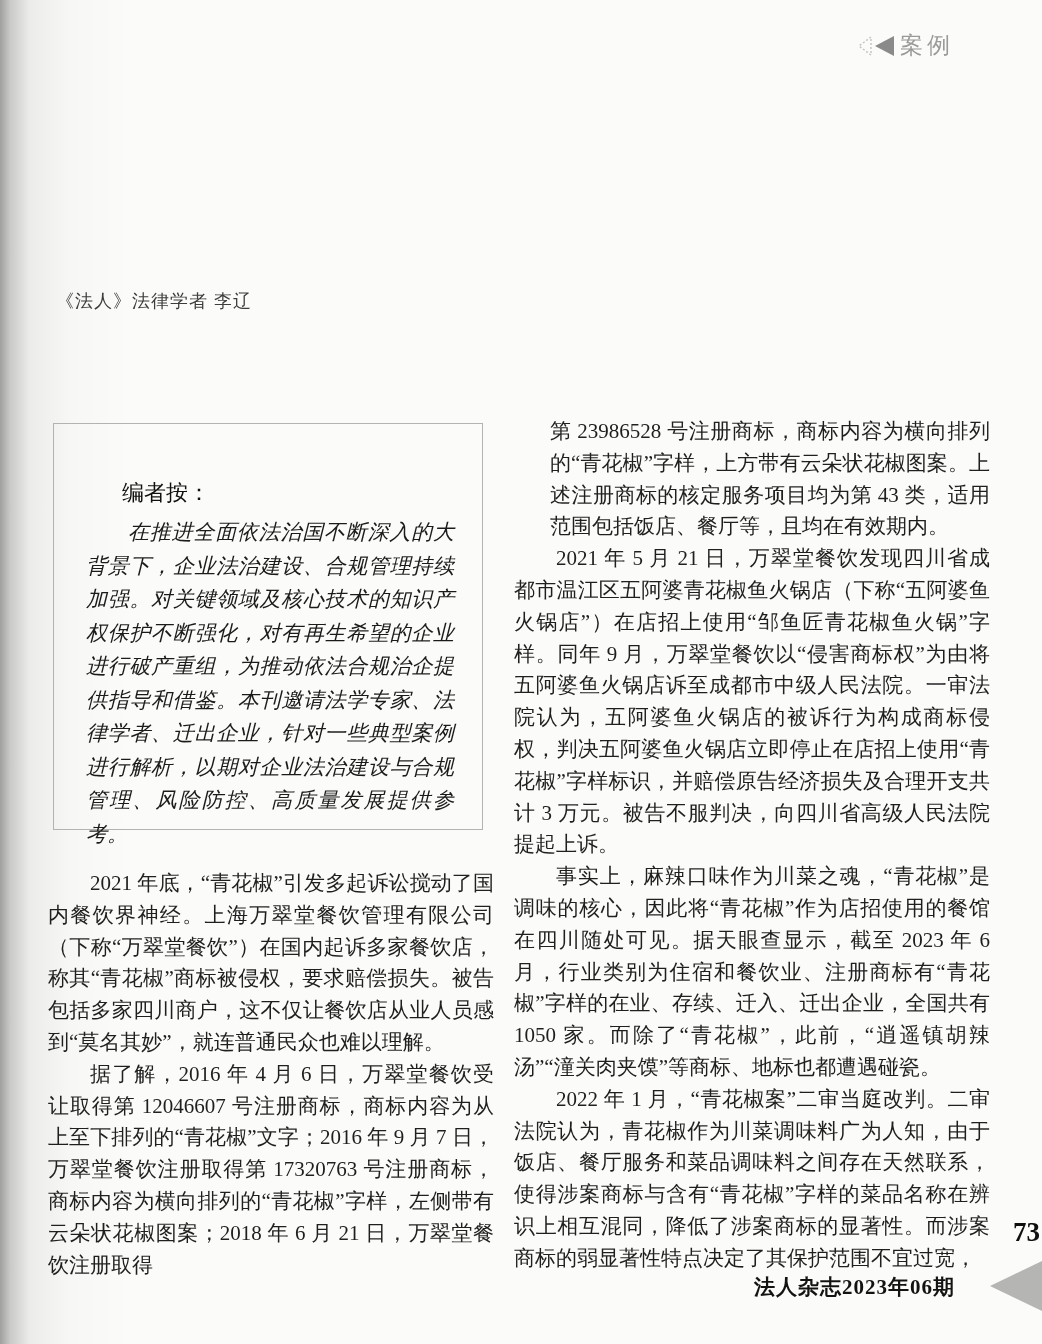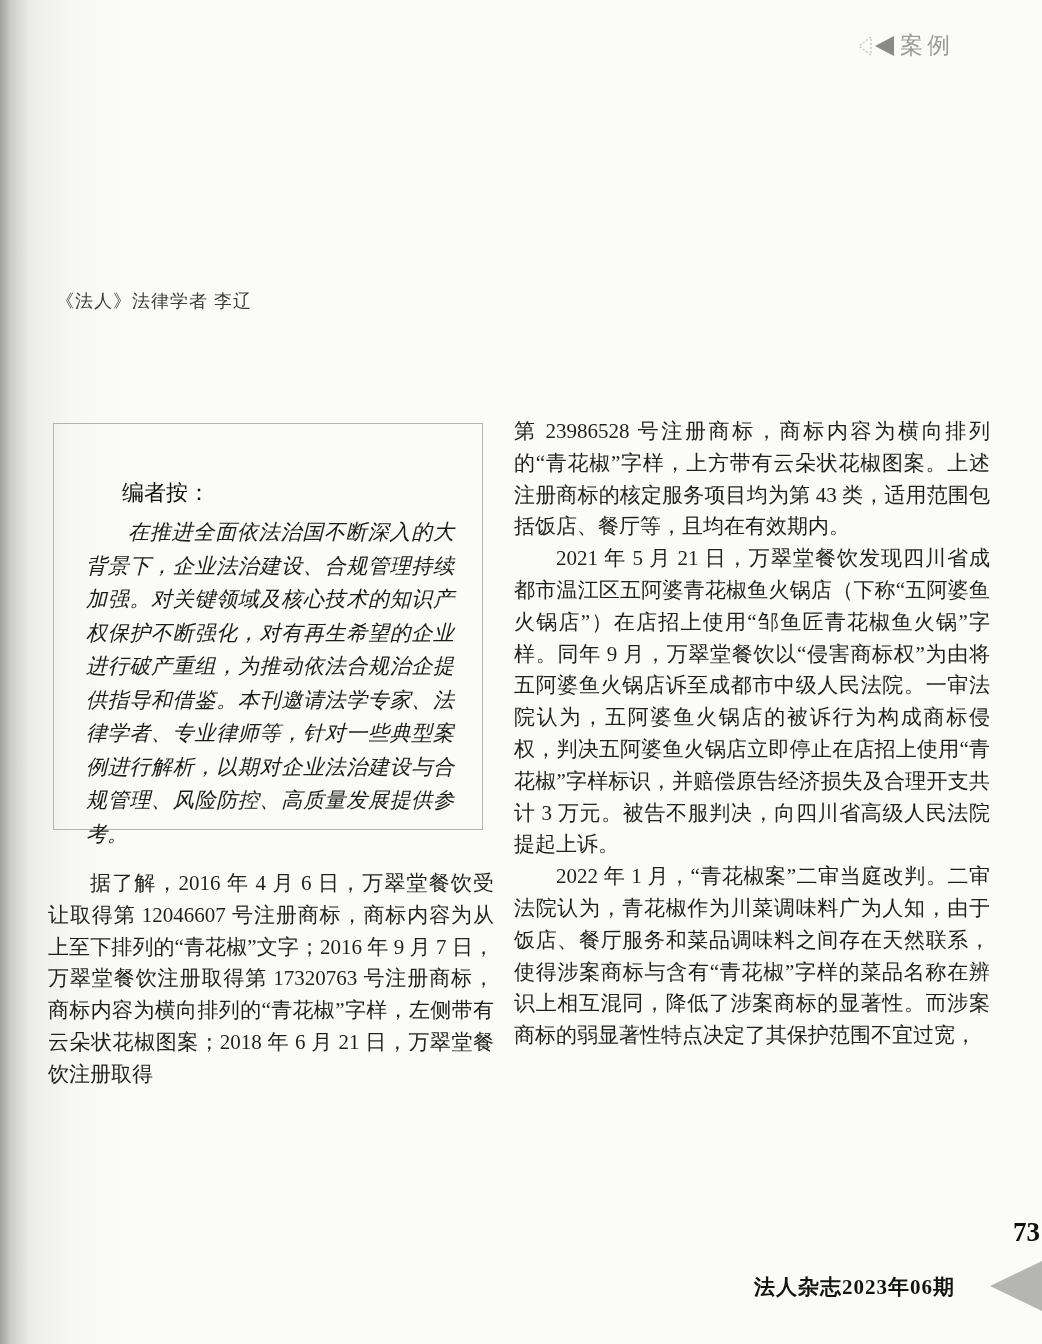--- a/index.html
+++ b/index.html
@@ -90,21 +90,21 @@
   .col-left  { left: 48px;  top: 868px; width: 446px; }
   .col-right { left: 514px; top: 416px; width: 476px; }
   .col p {
     margin: 0;
     font-size: 21px;
     line-height: 31.8px;
     text-align: justify;
     text-indent: 2em;
     color: #1f1f1f;
   }
-  .col p.no-indent { text-indent: 0; }
+  .col p.no-indent { text-indent: 0; margin-left: 36px; }
 
   
   .footer-journal {
     position: absolute;
     top: 1273px;
     right: 87px;
     font-size: 21px;
     font-weight: bold;
     letter-spacing: 1px;
     color: #131313;
@@ -140,30 +140,32 @@
       <path d="M38 2 L19 12 L38 22 Z" fill="#8a8a8a"></path>
     </svg>
     <span class="label">案例</span>
   </div>
 
 
   <div class="byline">《法人》法律学者 李辽</div>
 
   <div class="note-box">
     <div class="note-heading">编者按：</div>
-    <div class="note-body">在推进全面依法治国不断深入的大背景下，企业法治建设、合规管理持续加强。对关键领域及核心技术的知识产权保护不断强化，对有再生希望的企业进行破产重组，为推动依法合规治企提供指导和借鉴。本刊邀请法学专家、法律学者、专业律师等，针对一些典型案例进行解析，以期对企业法治建设与合规管理、风险防控、高质量发展提供参考。</div>
+    <div class="note-body">在推进全面依法治国不断深入的大背景下，企业法治建设、合规管理持续加强。对关键领域及核心技术的知识产权保护不断强化，对有再生希望的企业进行破产重组，为推动依法合规治企提供指导和借鉴。本刊邀请法学专家、法律学者、迁出企业，针对一些典型案例进行解析，以期对企业法治建设与合规管理、风险防控、高质量发展提供参考。</div>
   </div>
 
   <div class="col col-left">
+    <p>2021 年底，“青花椒”引发多起诉讼搅动了国内餐饮界神经。上海万翠堂餐饮管理有限公司（下称“万翠堂餐饮”）在国内起诉多家餐饮店，称其“青花椒”商标被侵权，要求赔偿损失。被告包括多家四川商户，这不仅让餐饮店从业人员感到“莫名其妙”，就连普通民众也难以理解。</p>
     <p>据了解，2016 年 4 月 6 日，万翠堂餐饮受让取得第 12046607 号注册商标，商标内容为从上至下排列的“青花椒”文字；2016 年 9 月 7 日，万翠堂餐饮注册取得第 17320763 号注册商标，商标内容为横向排列的“青花椒”字样，左侧带有云朵状花椒图案；2018 年 6 月 21 日，万翠堂餐饮注册取得</p>
   </div>
 
   <div class="col col-right">
     <p class="no-indent">第 23986528 号注册商标，商标内容为横向排列的“青花椒”字样，上方带有云朵状花椒图案。上述注册商标的核定服务项目均为第 43 类，适用范围包括饭店、餐厅等，且均在有效期内。</p>
     <p>2021 年 5 月 21 日，万翠堂餐饮发现四川省成都市温江区五阿婆青花椒鱼火锅店（下称“五阿婆鱼火锅店”）在店招上使用“邹鱼匠青花椒鱼火锅”字样。同年 9 月，万翠堂餐饮以“侵害商标权”为由将五阿婆鱼火锅店诉至成都市中级人民法院。一审法院认为，五阿婆鱼火锅店的被诉行为构成商标侵权，判决五阿婆鱼火锅店立即停止在店招上使用“青花椒”字样标识，并赔偿原告经济损失及合理开支共计 3 万元。被告不服判决，向四川省高级人民法院提起上诉。</p>
+    <p>事实上，麻辣口味作为川菜之魂，“青花椒”是调味的核心，因此将“青花椒”作为店招使用的餐馆在四川随处可见。据天眼查显示，截至 2023 年 6 月，行业类别为住宿和餐饮业、注册商标有“青花椒”字样的在业、存续、迁入、迁出企业，全国共有 1050 家。而除了“青花椒”，此前，“逍遥镇胡辣汤”“潼关肉夹馍”等商标、地标也都遭遇碰瓷。</p>
     <p>2022 年 1 月，“青花椒案”二审当庭改判。二审法院认为，青花椒作为川菜调味料广为人知，由于饭店、餐厅服务和菜品调味料之间存在天然联系，使得涉案商标与含有“青花椒”字样的菜品名称在辨识上相互混同，降低了涉案商标的显著性。而涉案商标的弱显著性特点决定了其保护范围不宜过宽，</p>
   </div>
 
   <div class="footer-journal">法人杂志2023年06期</div>
 
   <div class="page-num-triangle"></div>
   <div class="page-num">73</div>
 
 </div>
 

